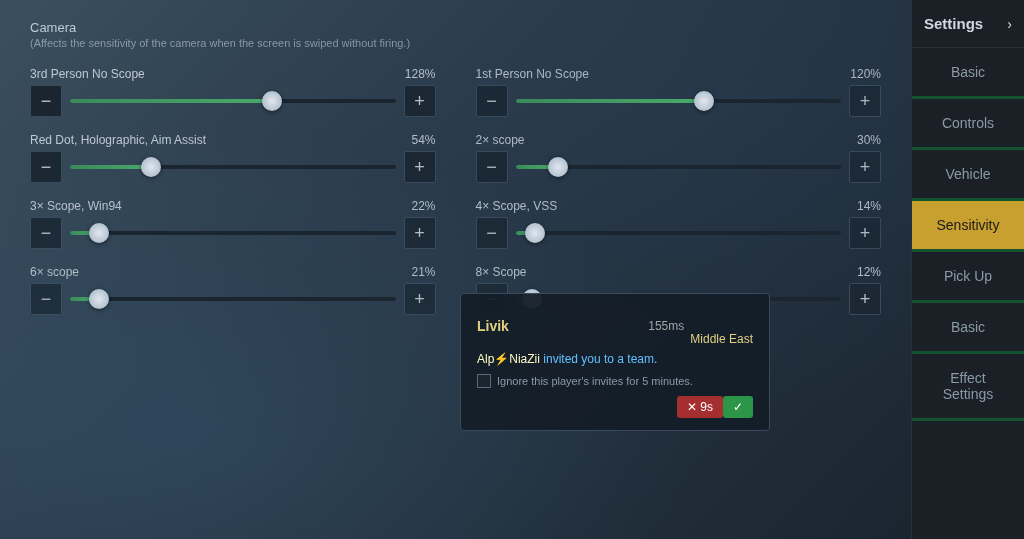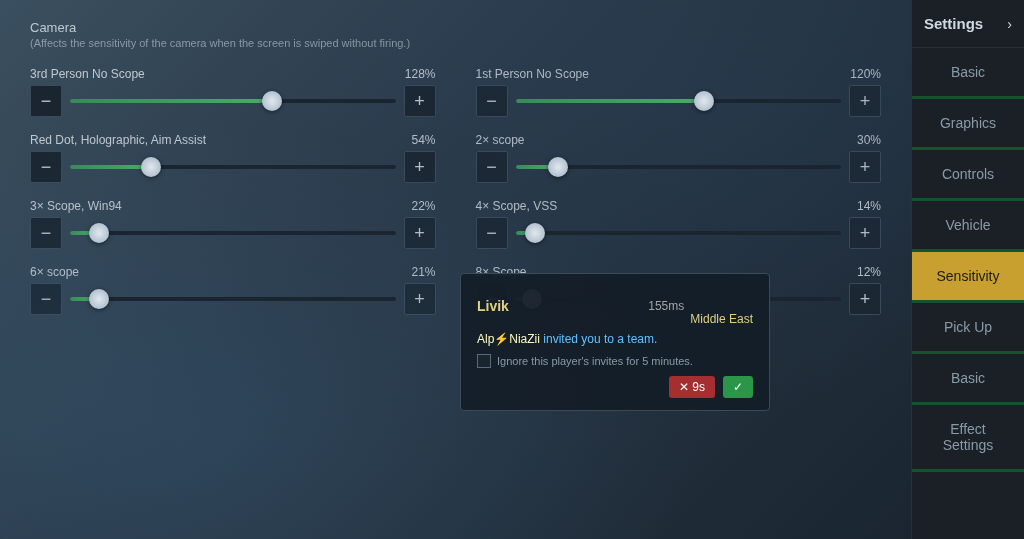--- a/index.html
+++ b/index.html
@@ -160,21 +160,21 @@
 
     .sidebar-item.active {
       background: #c8a030;
       color: #1a1a1a;
       font-weight: normal;
     }
 
     
     .notification-popup {
       position: absolute;
-      bottom: 128px;
+      bottom: 108px;
       left: 460px;
       background: rgba(20, 30, 40, 0.95);
       border: 1px solid #3a4a5a;
       border-radius: 4px;
       padding: 12px 16px;
       z-index: 100;
       width: 310px;
     }
 
     .notif-header {
@@ -231,21 +231,20 @@
       flex-shrink: 0;
     }
 
     .notif-checkbox-label {
       color: #8a9aa8;
       font-size: 11px;
     }
 
     .notif-buttons {
       display: flex;
-      gap: 8px;
       margin-top: 8px;
       justify-content: flex-end;
     }
 
     .notif-btn-decline {
       background: rgba(200,50,50,0.8);
       border: none;
       border-radius: 3px;
       color: white;
       padding: 4px 10px;
@@ -417,21 +416,20 @@
 
 </div>
 
 <div class="sidebar">
   <div class="sidebar-header">
     <span class="sidebar-title">Settings</span>
     <span class="sidebar-arrow">›</span>
   </div>
   <div id="sidebar-items-container">
       <div class="sidebar-item">Basic</div>
-      <div class="sidebar-item">Graphics</div>
       <div class="sidebar-item">Controls</div>
       <div class="sidebar-item">Vehicle</div>
       <div class="sidebar-item active">Sensitivity</div>
       <div class="sidebar-item">Pick Up</div>
       <div class="sidebar-item">Basic</div>
       <div class="sidebar-item">Effect Settings</div>
     </div>
 </div>
 
 </body></html>

